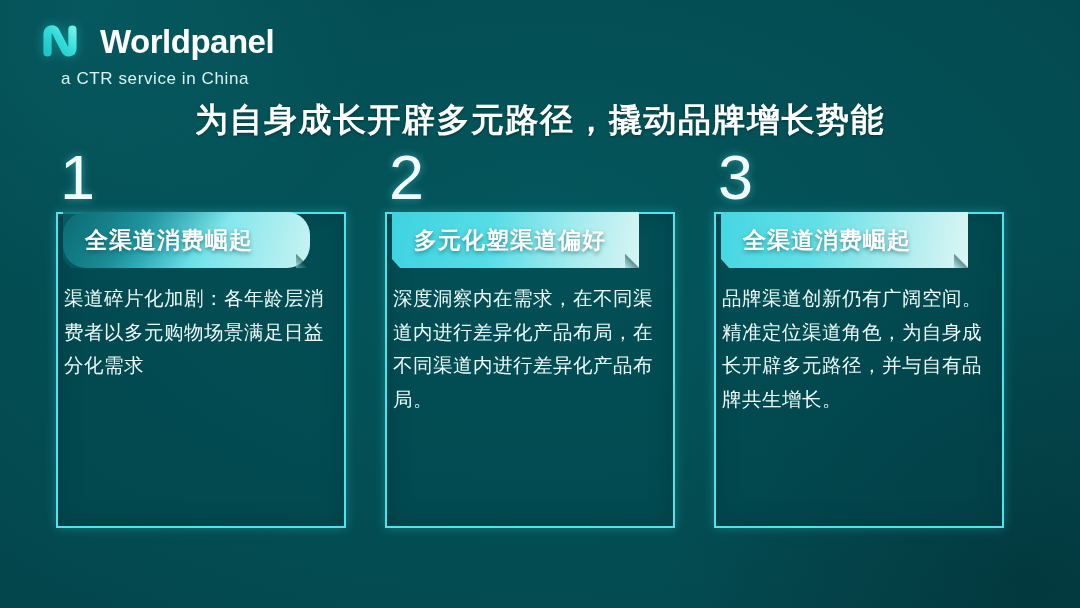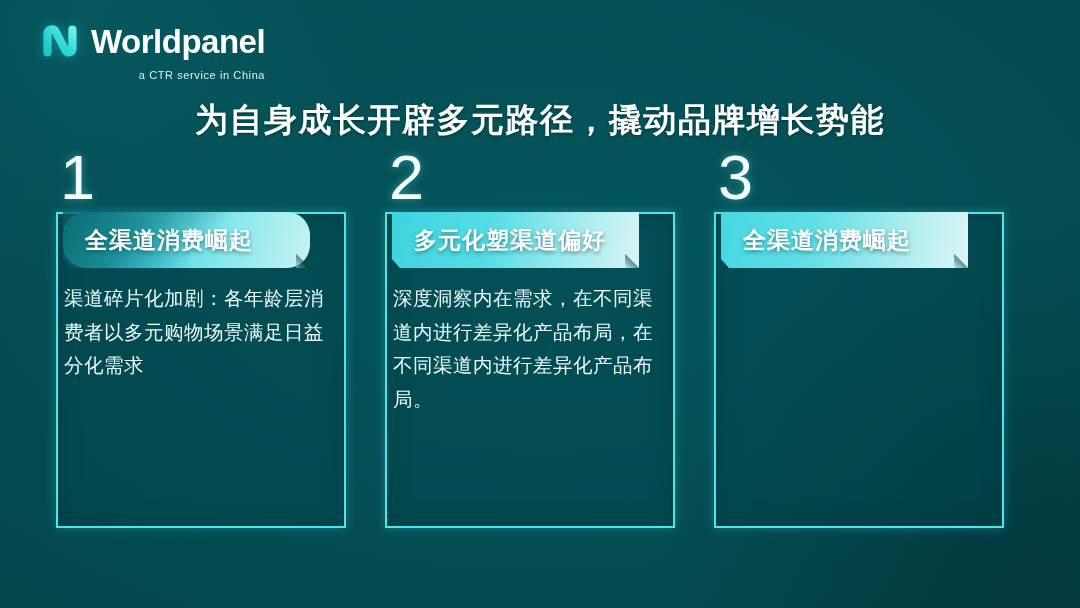--- a/index.html
+++ b/index.html
@@ -34,41 +34,41 @@
     left: 36px;
     top: 18px;
     z-index: 5;
     display: flex;
     flex-direction: column;
     align-items: flex-start;
   }
   .logo-row {
     display: flex;
     align-items: center;
-    gap: 9px;
+    gap: 18px;
   }
   .logo-mark {
     width: 46px;
     height: 46px;
     display: block;
     filter: drop-shadow(0 0 6px rgba(47,226,226,0.35));
   }
   .logo-word {
     color: #ffffff;
     font-size: 33px;
     font-weight: 700;
     letter-spacing: -0.5px;
     line-height: 1;
     white-space: nowrap;
   }
   .logo-sub {
     width: 100%;
-    text-align: right;
+    text-align: center;
     color: #d9f2f2;
-    font-size: 11px;
+    font-size: 17px;
     letter-spacing: 0.6px;
     margin-top: 5px;
     padding-right: 2px;
     white-space: nowrap;
   }
 
   
   .slide-title {
     position: absolute;
     left: 0;
@@ -228,16 +228,17 @@
       </div>
       <div class="card-body">深度洞察内在需求，在不同渠道内进行差异化产品布局，在不同渠道内进行差异化产品布局。</div>
     </div>
 
     <div class="card c3">
       <div class="card-number">3</div>
       <div class="card-frame"></div>
       <div class="card-banner">
         <span class="card-banner-text">全渠道消费崛起</span>
       </div>
+      <div class="card-body">品牌渠道创新仍有广阔空间。精准定位渠道角色，为自身成长开辟多元路径，并与自有品牌共生增长。</div>
     </div>
 
   </div>
 </div>
 
 </body></html>

